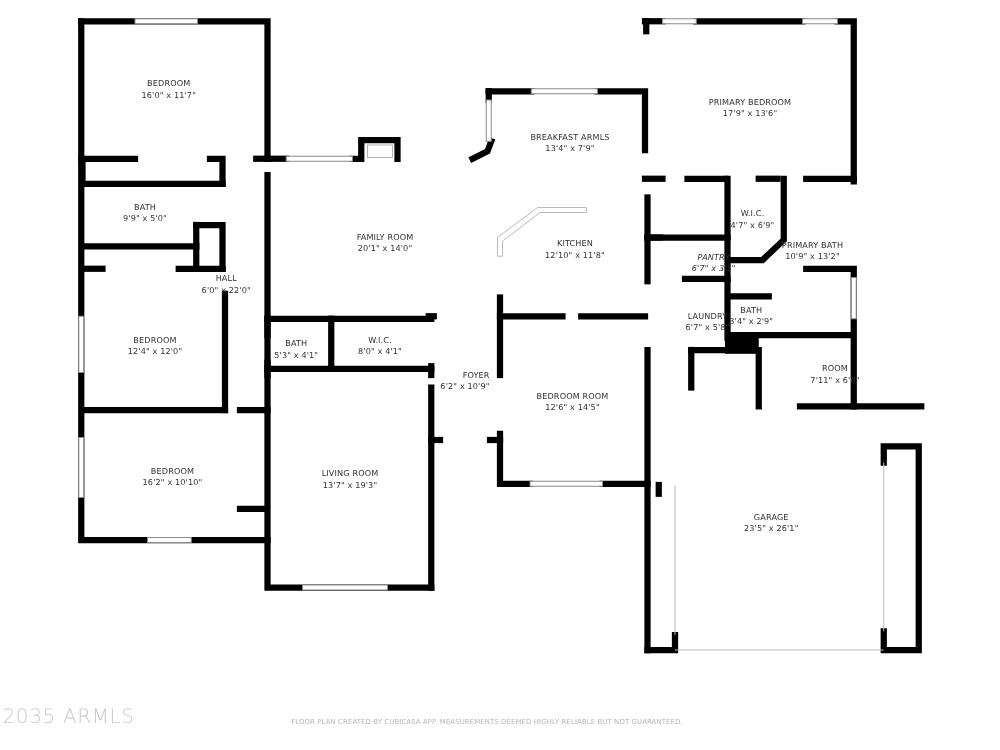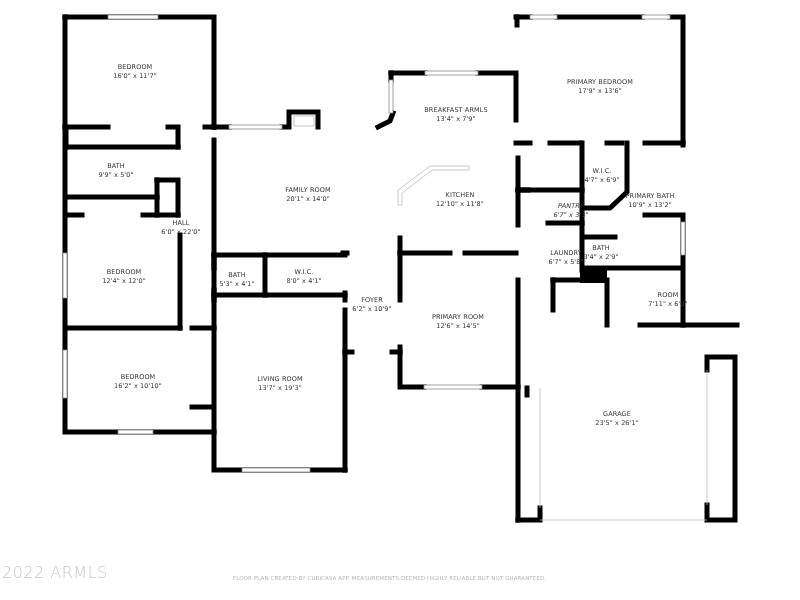--- a/index.html
+++ b/index.html
@@ -145,34 +145,34 @@
   <div>5'3" x 4'1"</div>
 </div>
 <div class="room-label" style="left:304px; top:268px;">
   <div>W.I.C.</div>
   <div>8'0" x 4'1"</div>
 </div>
 <div class="room-label" style="left:280px; top:375px;">
   <div>LIVING ROOM</div>
   <div>13'7" x 19'3"</div>
 </div>
-<div class="room-label" style="left:372px; top:296px;">
+<div class="room-label" style="left:372px; top:296px;text-align:right;">
   <div>FOYER</div>
   <div>6'2" x 10'9"</div>
 </div>
 <div class="room-label" style="left:456px; top:106px;">
   <div>BREAKFAST ARMLS</div>
   <div>13'4" x 7'9"</div>
 </div>
 <div class="room-label" style="left:460px; top:191px;">
   <div>KITCHEN</div>
   <div>12'10" x 11'8"</div>
 </div>
 <div class="room-label" style="left:458px; top:313px;">
-  <div>PRIMARY ROOM</div>
+  <div>BEDROOM ROOM</div>
   <div>12'6" x 14'5"</div>
 </div>
 <div class="room-label" style="left:600px; top:78px;">
   <div>PRIMARY BEDROOM</div>
   <div>17'9" x 13'6"</div>
 </div>
 <div class="room-label" style="left:602px; top:167px;">
   <div>W.I.C.</div>
   <div>4'7" x 6'9"</div>
 </div>
@@ -194,14 +194,14 @@
 </div>
 <div class="room-label" style="left:668px; top:291px;">
   <div>ROOM</div>
   <div>7'11" x 6'0"</div>
 </div>
 <div class="room-label" style="left:617px; top:410px;">
   <div>GARAGE</div>
   <div>23'5" x 26'1"</div>
 </div>
 
-<div class="watermark">2022 ARMLS</div>
+<div class="watermark">2035 ARMLS</div>
 <div class="footer-note">FLOOR PLAN CREATED BY CUBICASA APP. MEASUREMENTS DEEMED HIGHLY RELIABLE BUT NOT GUARANTEED.</div>
 
 </body></html>

